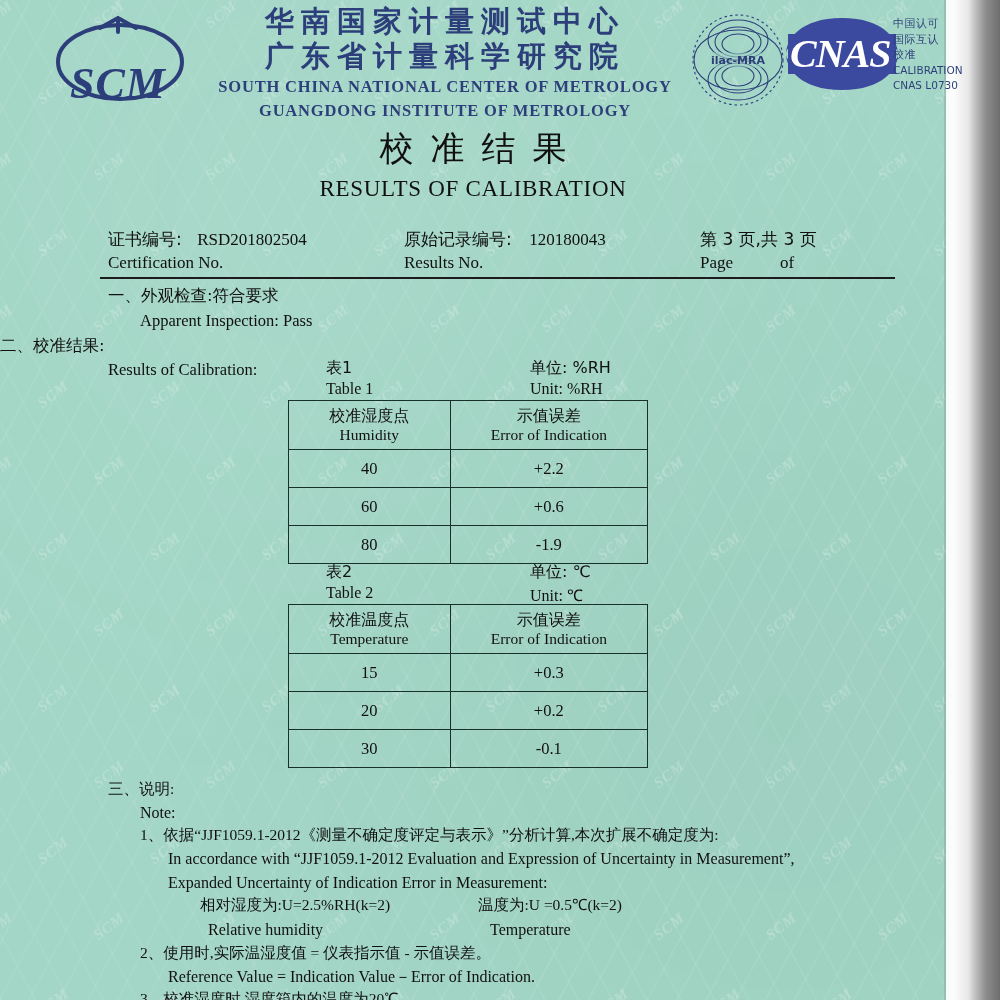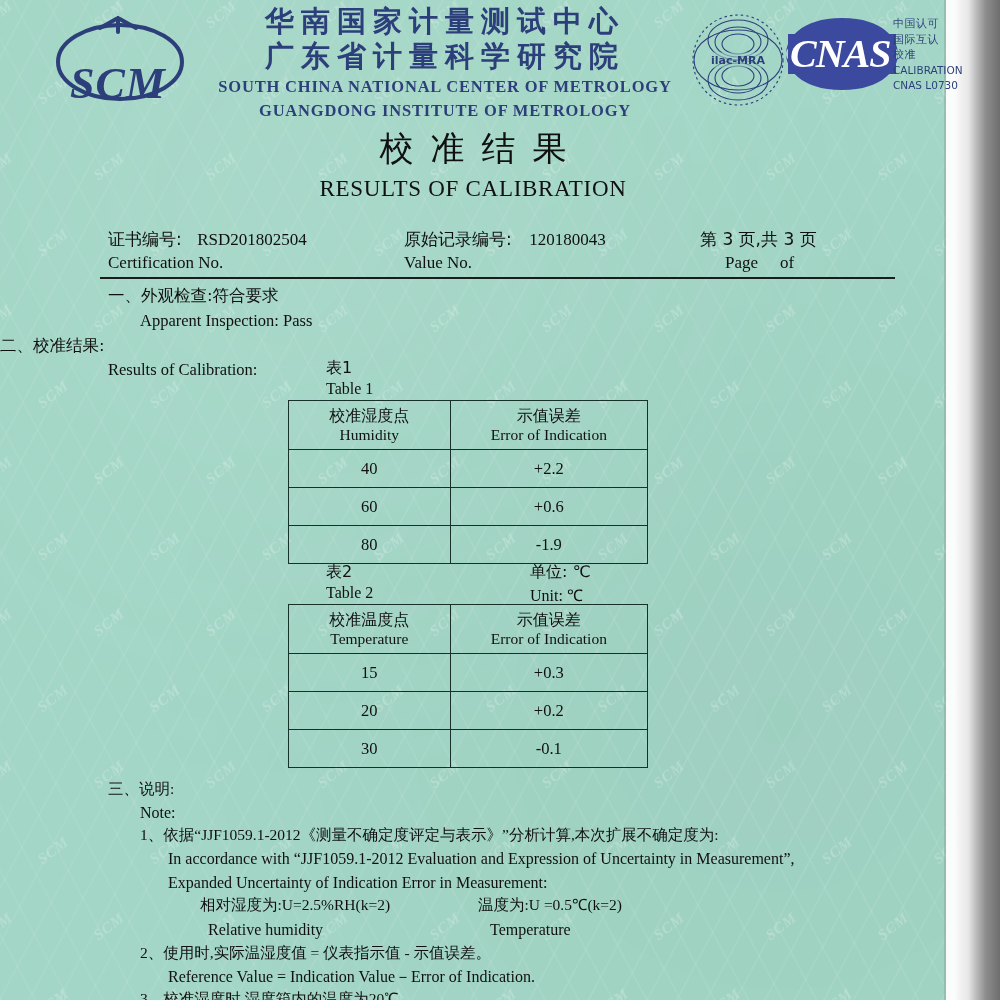--- a/index.html
+++ b/index.html
@@ -397,44 +397,48 @@
         <span class="cert-val" style="margin-left:10px;">RSD201802504</span>
       </div>
       <div class="cert-en">Certification No.</div>
     </div>
 
     <div class="cert-col" style="left:404px; top:0;">
       <div class="cert-cn">
         <span>原始记录编号:</span>
         <span class="cert-val" style="margin-left:12px;">120180043</span>
       </div>
-      <div class="cert-en">Value No.</div>
+      <div class="cert-en">Results No.</div>
     </div>
 
     <div class="cert-col" style="left:700px; top:0;">
       <div class="cert-cn">第 3 页,共 3 页</div>
       <div class="cert-en">
-        <span style="display:inline-block;width:58px;text-align:right;font-family:Liberation Serif, serif;">Page</span><span style="display:inline-block;width:58px;text-align:center;">of</span>
+        <span style="display:inline-block;width:58px;text-align:left;font-family:Liberation Serif, serif;">Page</span><span style="display:inline-block;width:58px;text-align:center;">of</span>
       </div>
     </div>
   </div>
   <div id="hr-main"></div>
 
   <div id="sec1">
     <div class="sec-cn" style="margin-left:108px;">一、外观检查:符合要求</div>
     <div class="sec-en" style="margin-left:140px;">Apparent Inspection: Pass</div>
     <div class="sec-cn" style="">二、校准结果:</div>
     <div class="sec-en" style="margin-left:108px;">Results of Calibration:</div>
   </div>
 
   <div class="tbl-wrap" style="left:288px; top:358px;">
     <div class="tbl-cap">
       <div class="cap-left">
         <span>表1</span>
         <span class="en">Table 1</span>
+      </div>
+      <div class="cap-right">
+        <span>单位: %RH</span>
+        <span class="en">Unit: %RH</span>
       </div>
     </div>
     <table class="cal">
       <thead>
         <tr>
           <th style="width:45%;">
             <span class="cn">校准湿度点</span>
             <span class="en">Humidity</span>
           </th>
           <th style="width:55%;">

